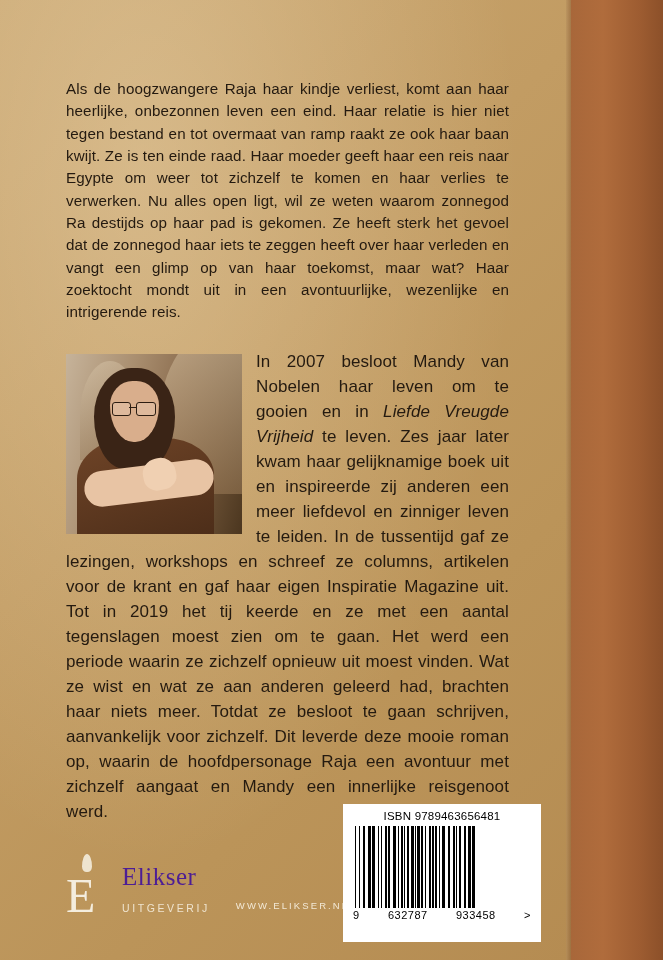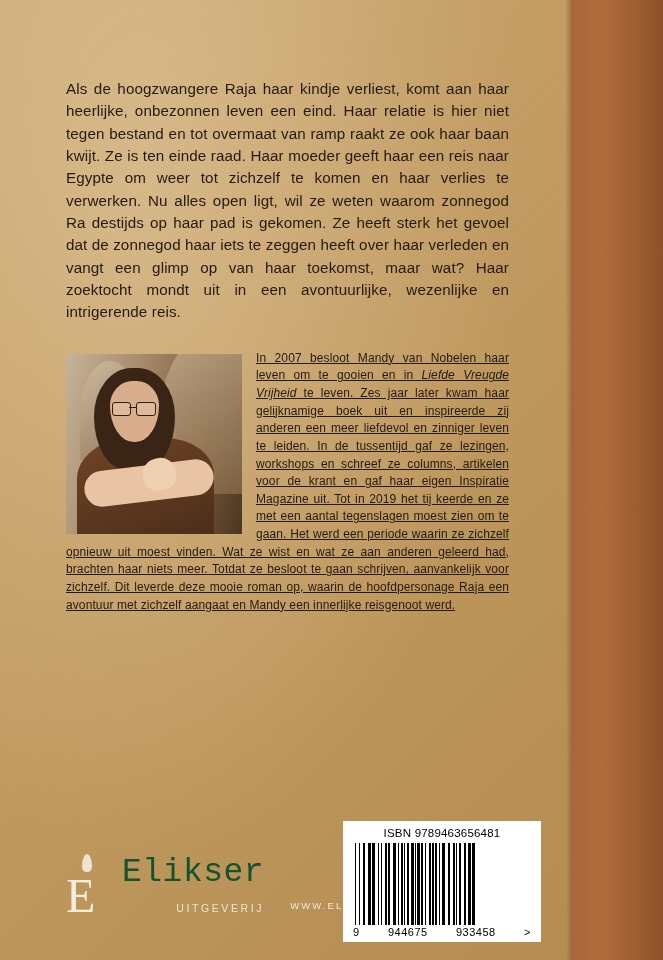--- a/index.html
+++ b/index.html
@@ -166,27 +166,26 @@
     position: absolute;
     left: 44%;
     top: 58%;
     width: 19%;
     height: 18%;
     border-radius: 46% 46% 40% 40%;
     background: #f0d0b2;
     transform: rotate(-12deg);
   }
   .bio {
-    font-size: 12px;
+    font-size: 17px;
     line-height: 1.47;
     color: #241a10;
     text-align: justify;
     margin: 0;
     letter-spacing: .1px;
-    text-decoration: underline;
   }
   .bio em { font-style: italic; }
   .website {
     clear: both;
     margin-top: 24px;
     font-size: 15.2px;
     color: #241a10;
     letter-spacing: .1px;
   }
   
@@ -220,24 +219,24 @@
     top: 20px;
     font-family: "Liberation Serif", serif;
     font-size: 48px;
     line-height: 40px;
     color: #f4edde;
   }
   .pub-text {
     padding-bottom: 4px;
   }
   .pub-name {
-    font-family: Liberation Mono, monospace;
-    font-size: 33px;
+    font-family: Liberation Serif, serif;
+    font-size: 25px;
     letter-spacing: .5px;
-    color: #14532d;
+    color: #4c1d95;
     line-height: 1;
   }
   .pub-sub {
     font-size: 10.5px;
     letter-spacing: 2.6px;
     color: #efe4cf;
     margin-top: 13px;
     text-align: right;
   }
   .pub-url {
@@ -247,21 +246,21 @@
     padding-bottom: 7px;
     margin-left: 14px;
   }
   
   .isbn-block {
     position: absolute;
     right: 122px;
     bottom: 18px;
     width: 198px;
     background: #ffffff;
-    padding: 6px 8px 4px 8px;
+    padding: 6px 8px 21px 8px;
     box-sizing: border-box;
   }
   .isbn-text {
     font-family: "Liberation Sans", sans-serif;
     font-size: 11.5px;
     color: #000;
     text-align: center;
     letter-spacing: .2px;
     margin-bottom: 4px;
   }
@@ -390,18 +389,18 @@
         <i style="width:2px;background:#000"></i>
         <i style="width:3px;background:transparent"></i>
         <i style="width:2px;background:#000"></i>
         <i style="width:2px;background:transparent"></i>
         <i style="width:3px;background:#000"></i>
         <i style="width:1px;background:transparent"></i>
         <i style="width:3px;background:#000"></i>
       </div>
     <div class="barcode-digits">
       <span>9</span>
-      <span>944675</span>
+      <span>632787</span>
       <span>933458</span>
       <span>&gt;</span>
     </div>
   </div>
 </div>
 
 </body></html>

